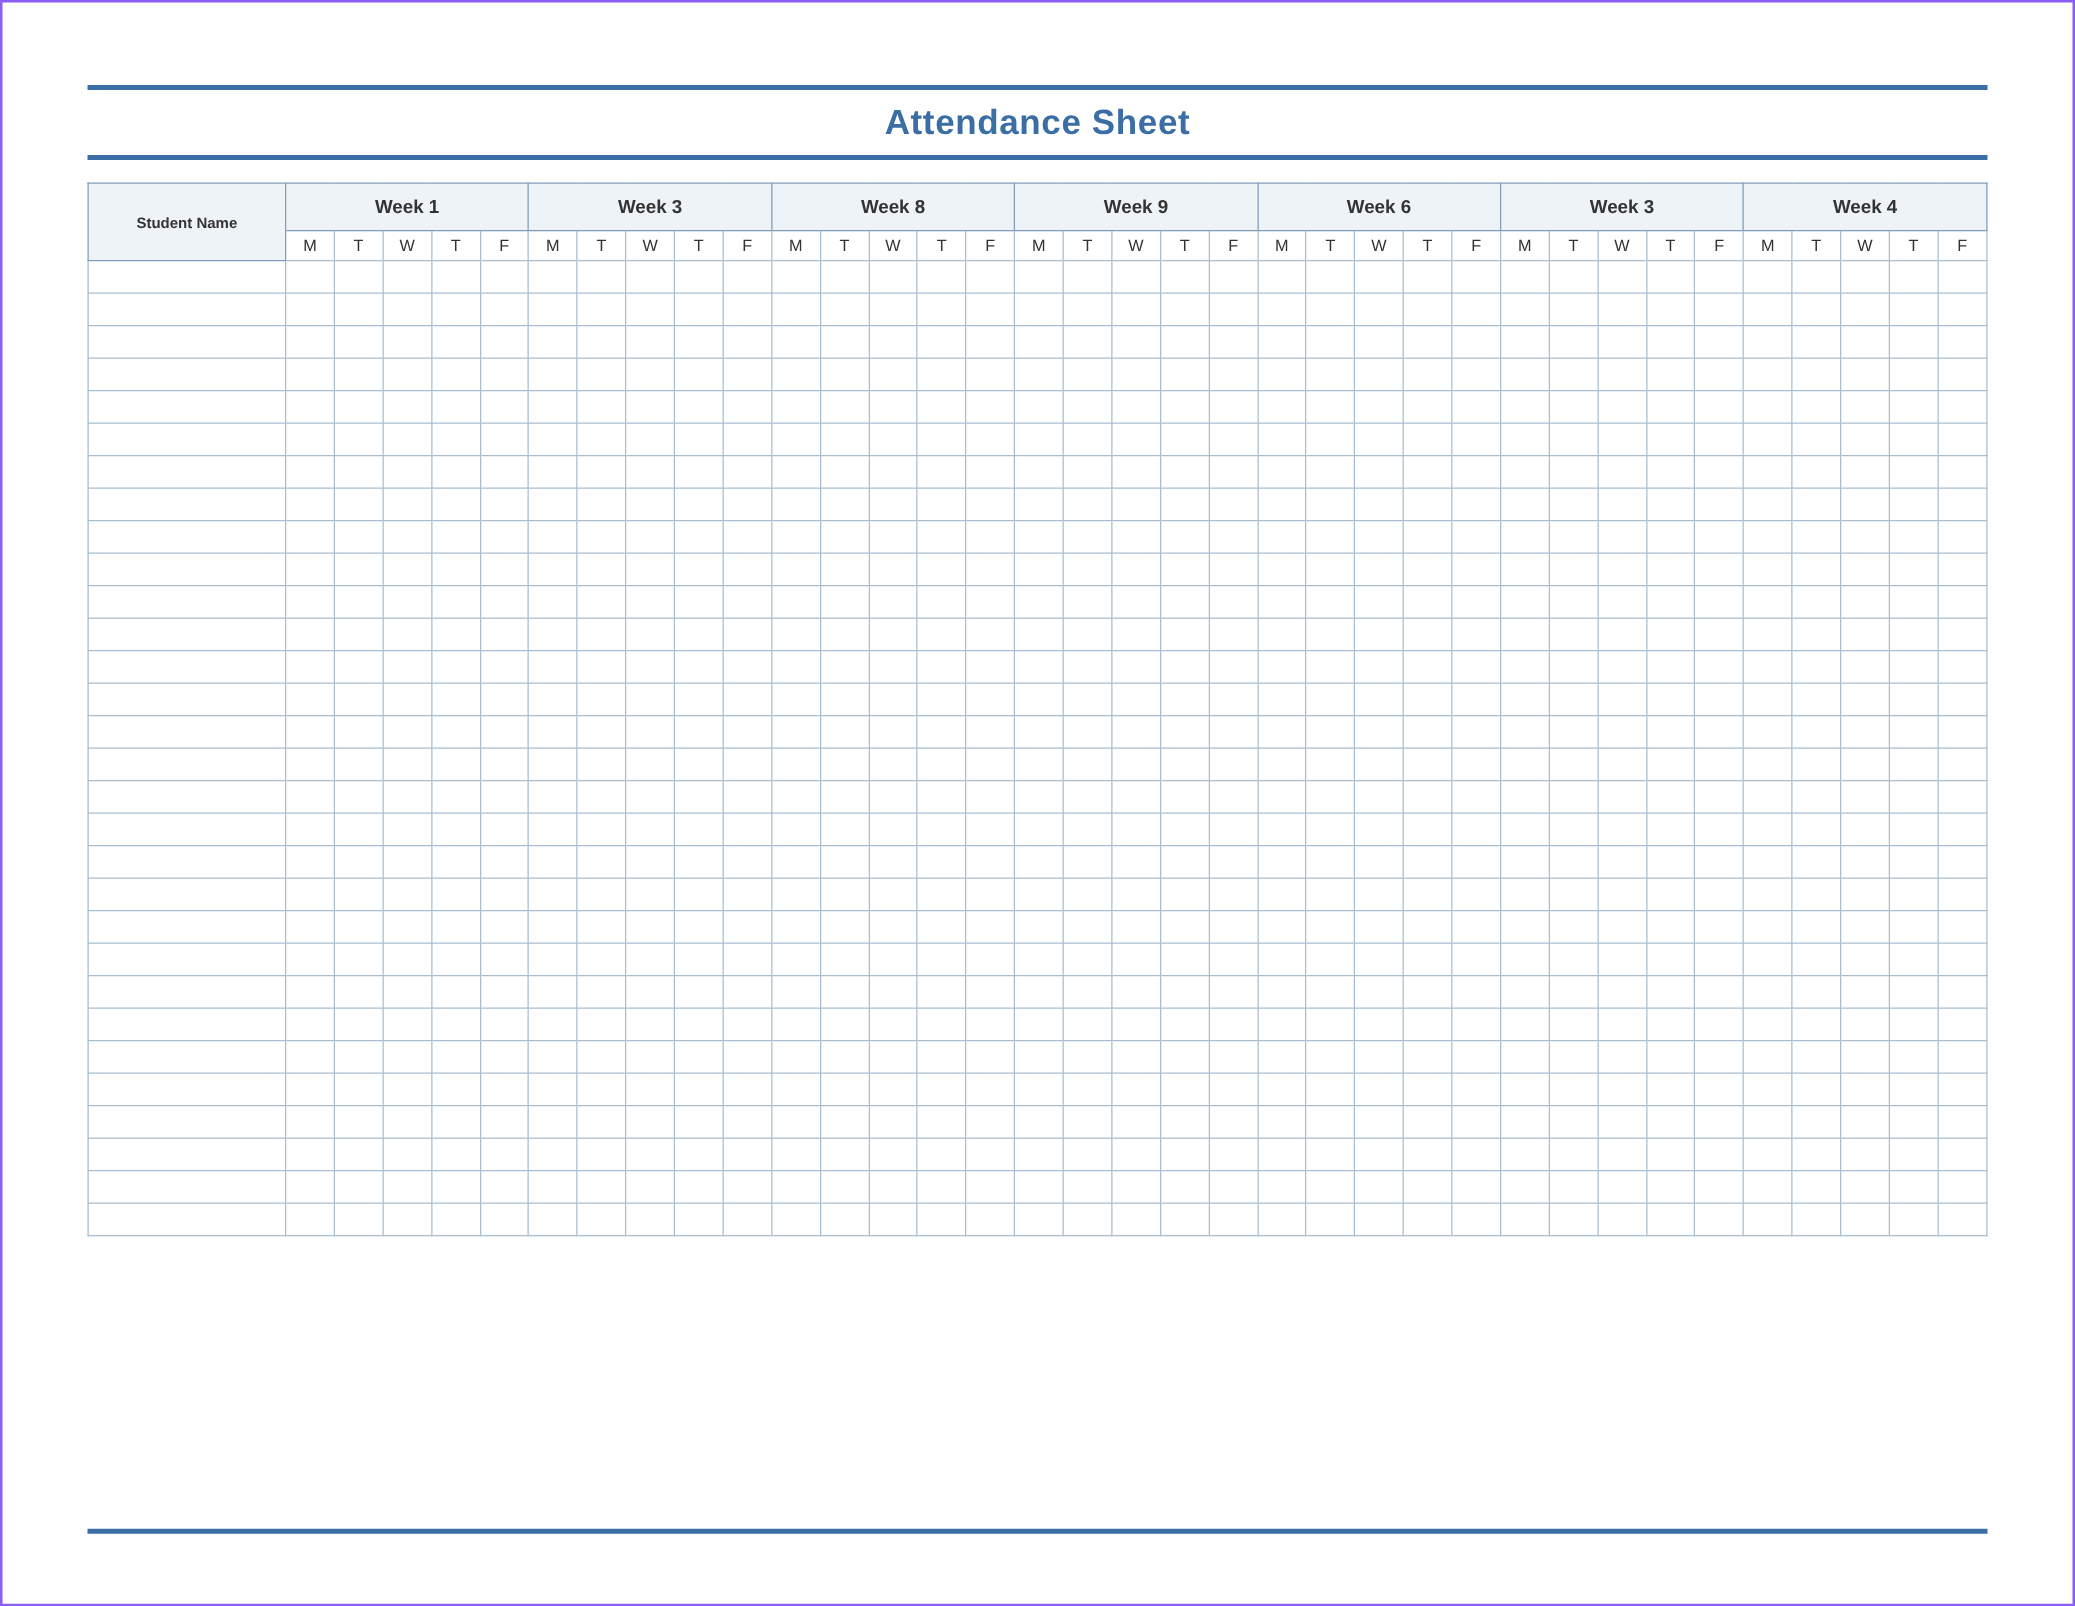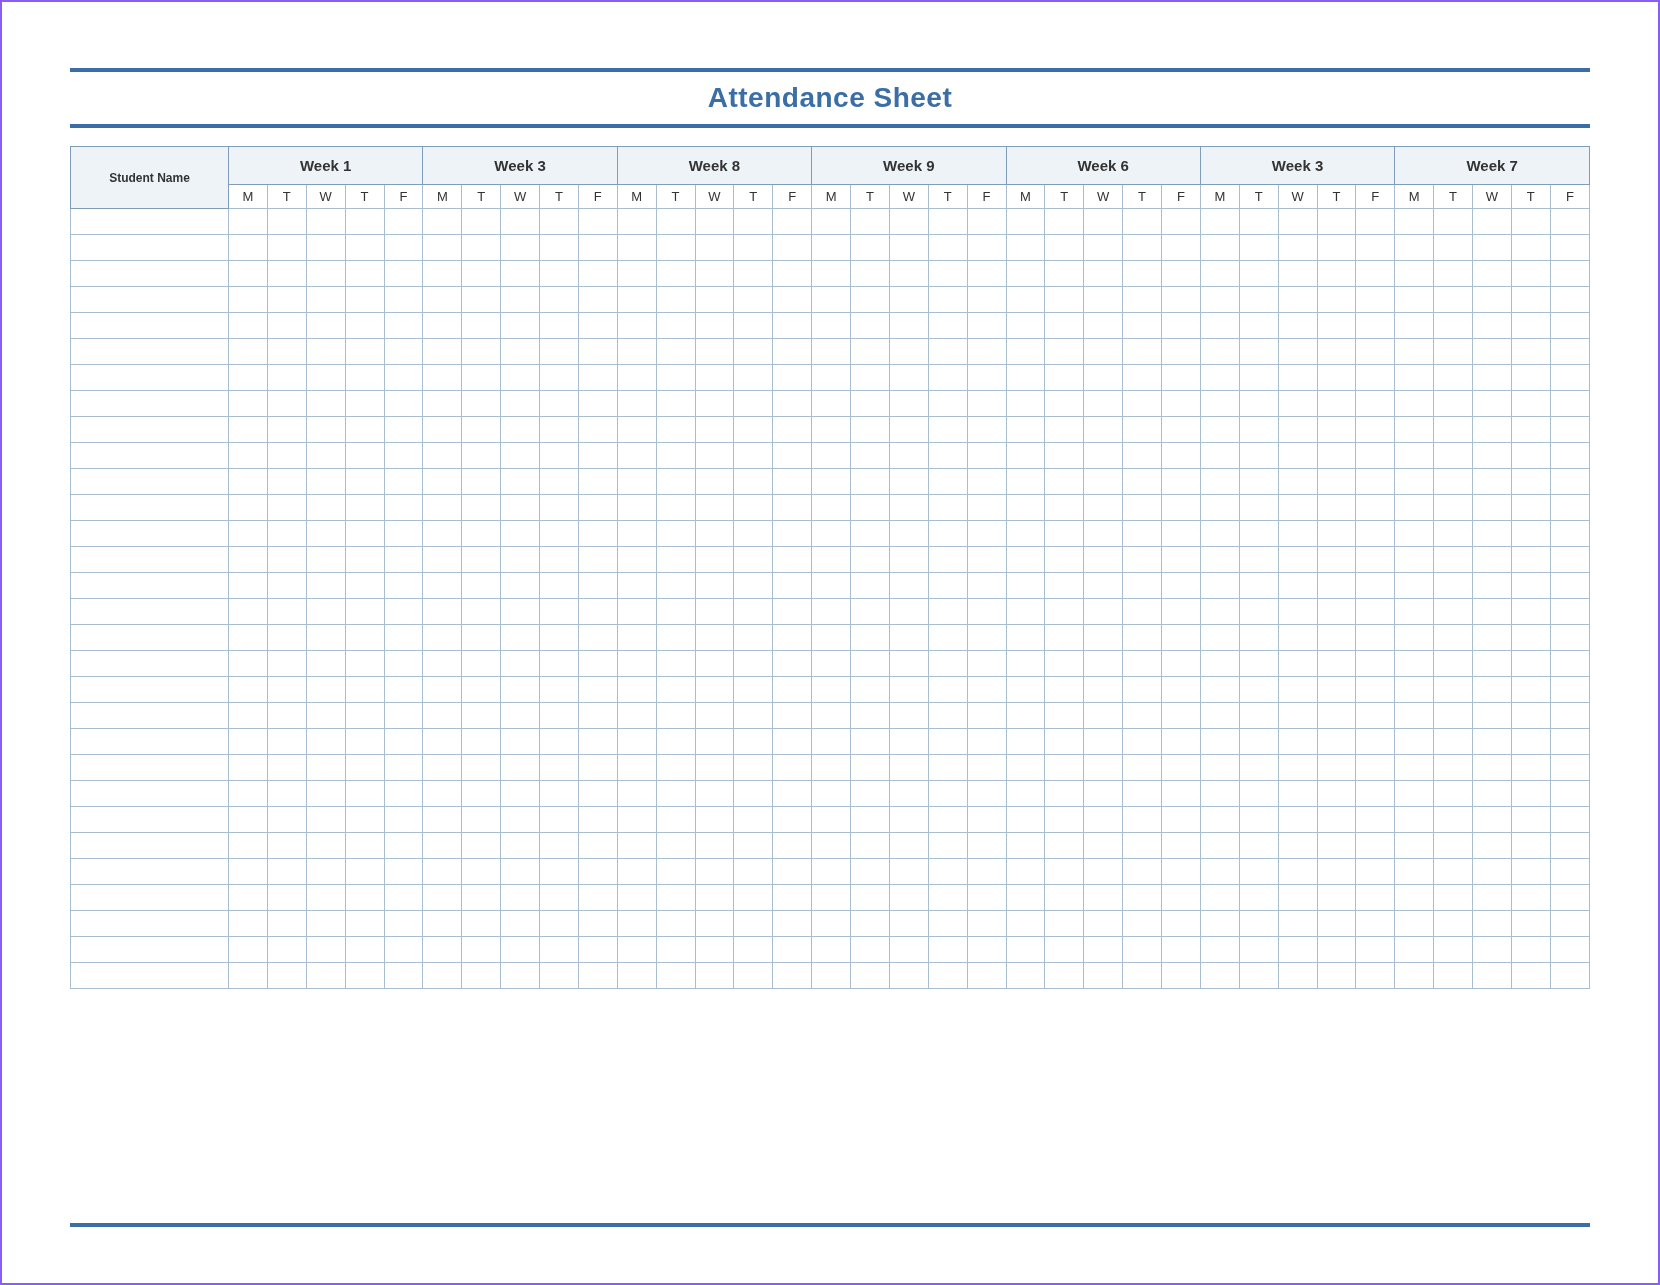--- a/index.html
+++ b/index.html
@@ -141,21 +141,21 @@
           </colgroup>
         <thead id="thead">
             <tr>
               <th class="name-header" rowspan="2">Student Name</th>
               <th class="week-header" colspan="5">Week 1</th>
               <th class="week-header" colspan="5">Week 3</th>
               <th class="week-header" colspan="5">Week 8</th>
               <th class="week-header" colspan="5">Week 9</th>
               <th class="week-header" colspan="5">Week 6</th>
               <th class="week-header" colspan="5">Week 3</th>
-              <th class="week-header" colspan="5">Week 7</th>
+              <th class="week-header" colspan="5">Week 4</th>
             </tr>
             <tr>
               <td class="day-sub">M</td>
               <td class="day-sub">T</td>
               <td class="day-sub">W</td>
               <td class="day-sub">T</td>
               <td class="day-sub">F</td>
               <td class="day-sub">M</td>
               <td class="day-sub">T</td>
               <td class="day-sub">W</td>

